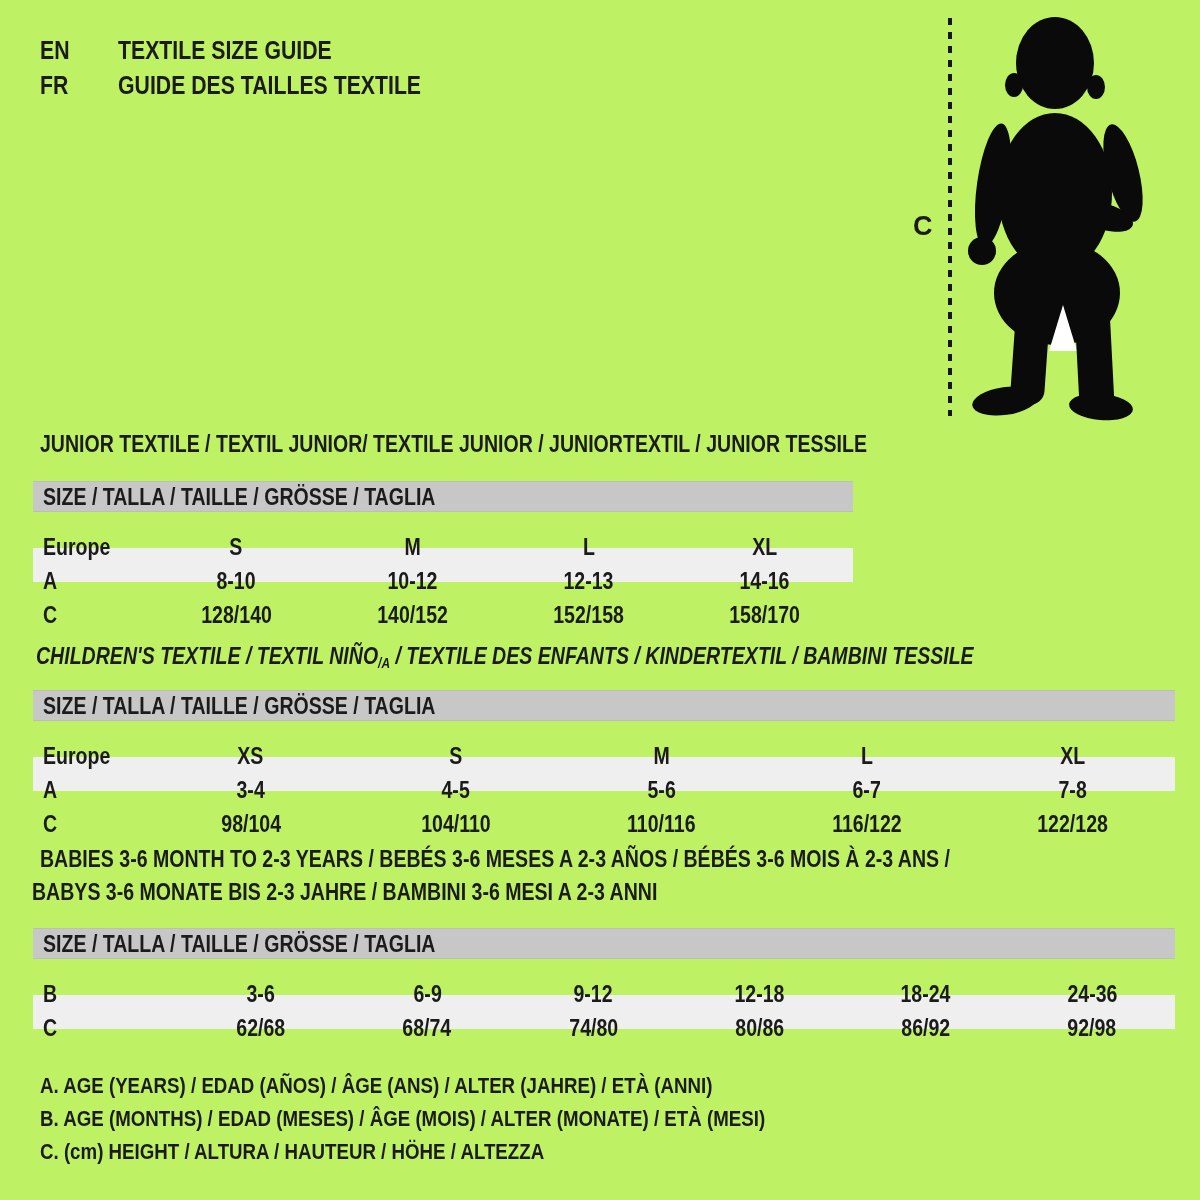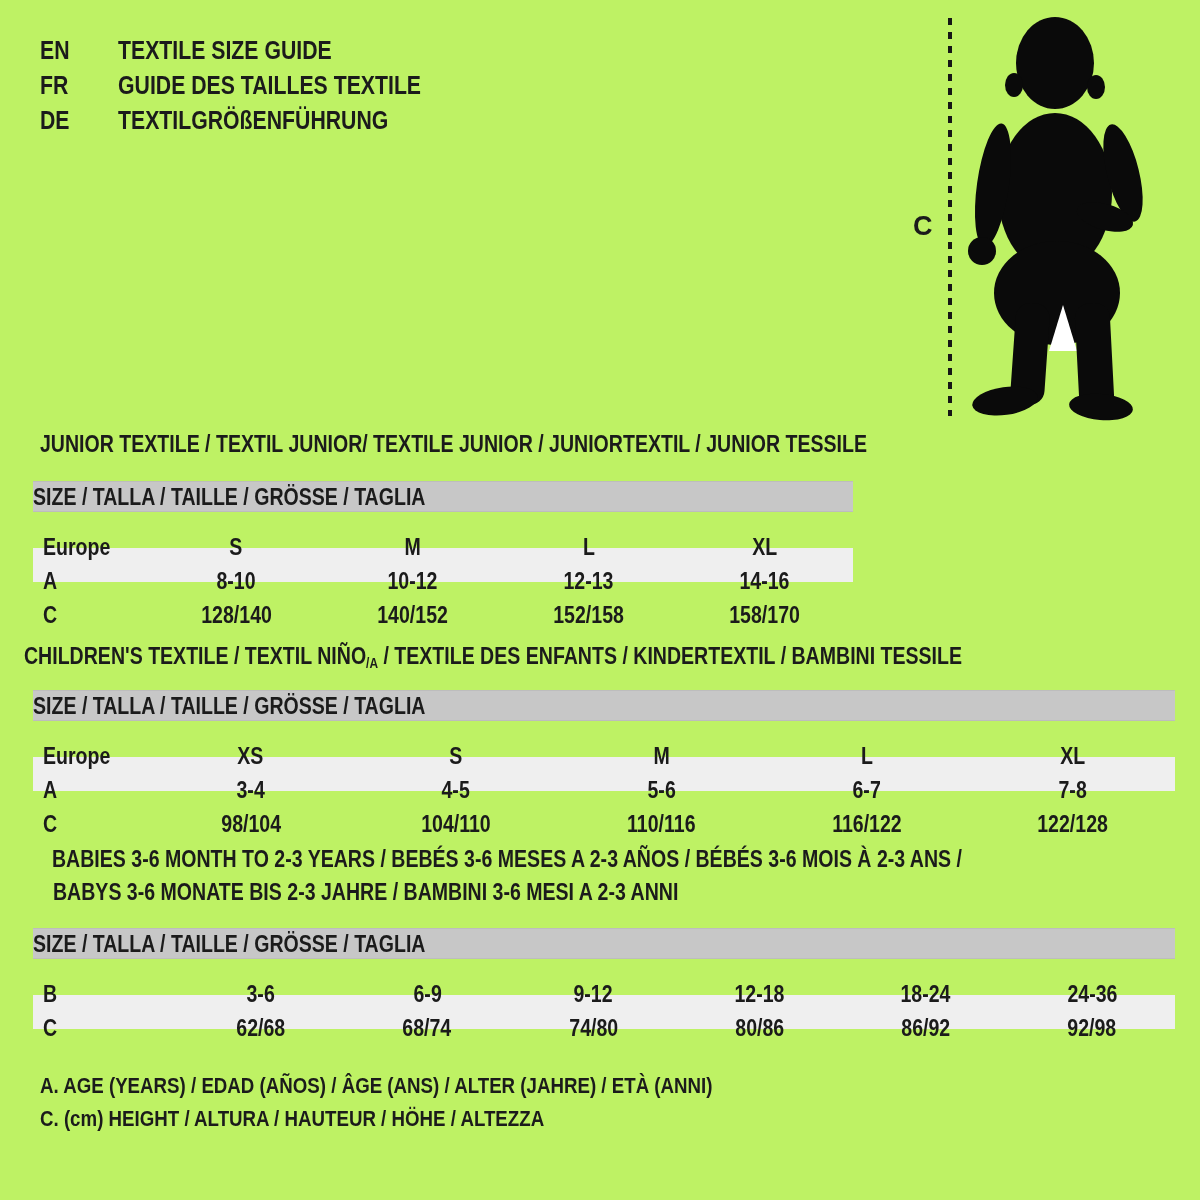--- a/index.html
+++ b/index.html
@@ -19,21 +19,21 @@
   .measure-line{left:948px;top:18px;width:4px;height:398px;
     background:repeating-linear-gradient(to bottom,#161616 0 7px,transparent 7px 14px);}
   .c-label{left:913px;top:211px;font-size:27px;font-weight:700;}
   .baby-svg{left:955px;top:5px;}
   
   .sec-title{font-size:23px;line-height:28px;}
   .sub{font-size:14px;vertical-align:-4px;}
   
   .size-table{position:absolute;}
   .size-head{height:31px;line-height:31px;background:#c7c7c7;border-top:1px solid #bdbdbd;border-bottom:1px solid #bdbdbd;
-    font-size:23px;margin-bottom:2px;box-sizing:border-box;}
+    padding-left:10px;font-size:23px;margin-bottom:2px;box-sizing:border-box;}
   .trow{display:flex;height:34px;align-items:center;font-size:23px;}
   .trow.gray{background:#efefef;}
   .cell{flex:1;text-align:center;margin-top:32px;}
   .cell.lab{flex:0 0 105px;text-align:left;padding-left:10px;}
   .babies .cell.lab{flex:0 0 135px;}
   
   .legend{left:40px;top:1066px;font-size:22px;}
   .legend-line{height:33px;display:flex;align-items:flex-end;}
 </style>
 </head>
@@ -42,24 +42,20 @@
 <div class="page">
 
   <div class="abs langs">
     <div class="lang-row">
       <span class="lang-code"><span class="tx">EN</span></span>
       <span class="tx">TEXTILE SIZE GUIDE</span>
     </div>
     <div class="lang-row">
       <span class="lang-code"><span class="tx">FR</span></span>
       <span class="tx">GUIDE DES TAILLES TEXTILE</span>
-    </div>
-    <div class="lang-row">
-      <span class="lang-code"><span class="tx">DE</span></span>
-      <span class="tx">TEXTILGRÖßENFÜHRUNG</span>
     </div>
   </div>
 
   <div class="abs measure-line"></div>
   <div class="abs c-label">C</div>
   <svg class="abs baby-svg" width="200" height="418" viewBox="0 0 200 418" xmlns="http://www.w3.org/2000/svg">
     <g fill="#0a0a0a">
 
       <ellipse cx="100" cy="188" rx="57" ry="80"></ellipse>
 
@@ -110,21 +106,21 @@
     </div>
     <div class="trow">
       <div class="cell lab"><span class="tx">C</span></div>
       <div class="cell"><span class="txc">128/140</span></div>
       <div class="cell"><span class="txc">140/152</span></div>
       <div class="cell"><span class="txc">152/158</span></div>
       <div class="cell"><span class="txc">158/170</span></div>
     </div>
   </div>
 
-  <div class="abs sec-title" style="left:24px;top:642px;">
+  <div class="abs sec-title" style="left:36px;top:642px;font-style:italic;">
     <span class="tx"><span>CHILDREN'S TEXTILE / TEXTIL NIÑO</span><span class="sub">/A</span><span> / TEXTILE DES ENFANTS / KINDERTEXTIL / BAMBINI TESSILE</span></span>
   </div>
   <div class="size-table" style="left:33px;top:690px;width:1142px;">
     <div class="size-head">
       <span class="tx">SIZE / TALLA / TAILLE / GRÖSSE / TAGLIA</span>
     </div>
     <div class="trow">
       <div class="cell lab"><span class="tx">Europe</span></div>
       <div class="cell"><span class="txc">XS</span></div>
       <div class="cell"><span class="txc">S</span></div>
@@ -143,24 +139,24 @@
     <div class="trow">
       <div class="cell lab"><span class="tx">C</span></div>
       <div class="cell"><span class="txc">98/104</span></div>
       <div class="cell"><span class="txc">104/110</span></div>
       <div class="cell"><span class="txc">110/116</span></div>
       <div class="cell"><span class="txc">116/122</span></div>
       <div class="cell"><span class="txc">122/128</span></div>
     </div>
   </div>
 
-  <div class="abs sec-title" style="left:52px;top:845px;">
+  <div class="abs sec-title" style="left:40px;top:845px;">
     <span class="tx">BABIES 3-6 MONTH TO 2-3 YEARS / BEBÉS 3-6 MESES A 2-3 AÑOS / BÉBÉS 3-6 MOIS À 2-3 ANS /</span>
   </div>
-  <div class="abs sec-title" style="left:53px;top:878px;text-align:right;">
+  <div class="abs sec-title" style="left:32px;top:878px;text-align:right;">
     <span class="tx">BABYS 3-6 MONATE BIS 2-3 JAHRE / BAMBINI 3-6 MESI A 2-3 ANNI</span>
   </div>
   <div class="size-table babies" style="left:33px;top:928px;width:1142px;">
     <div class="size-head">
       <span class="tx">SIZE / TALLA / TAILLE / GRÖSSE / TAGLIA</span>
     </div>
     <div class="trow">
       <div class="cell lab"><span class="tx">B</span></div>
       <div class="cell"><span class="txc">3-6</span></div>
       <div class="cell"><span class="txc">6-9</span></div>
@@ -178,17 +174,20 @@
       <div class="cell"><span class="txc">86/92</span></div>
       <div class="cell"><span class="txc">92/98</span></div>
     </div>
   </div>
 
   <div class="abs legend">
     <div class="legend-line">
       <span class="tx">A. AGE (YEARS) / EDAD (AÑOS) / ÂGE (ANS) / ALTER (JAHRE) / ETÀ (ANNI)</span>
     </div>
     <div class="legend-line">
+      <span class="tx">B. AGE (MONTHS) / EDAD (MESES) / ÂGE (MOIS) / ALTER (MONATE) / ETÀ (MESI)</span>
+    </div>
+    <div class="legend-line">
       <span class="tx">C. (cm) HEIGHT / ALTURA / HAUTEUR / HÖHE / ALTEZZA</span>
     </div>
   </div>
 
 </div>
 
 </body></html>

